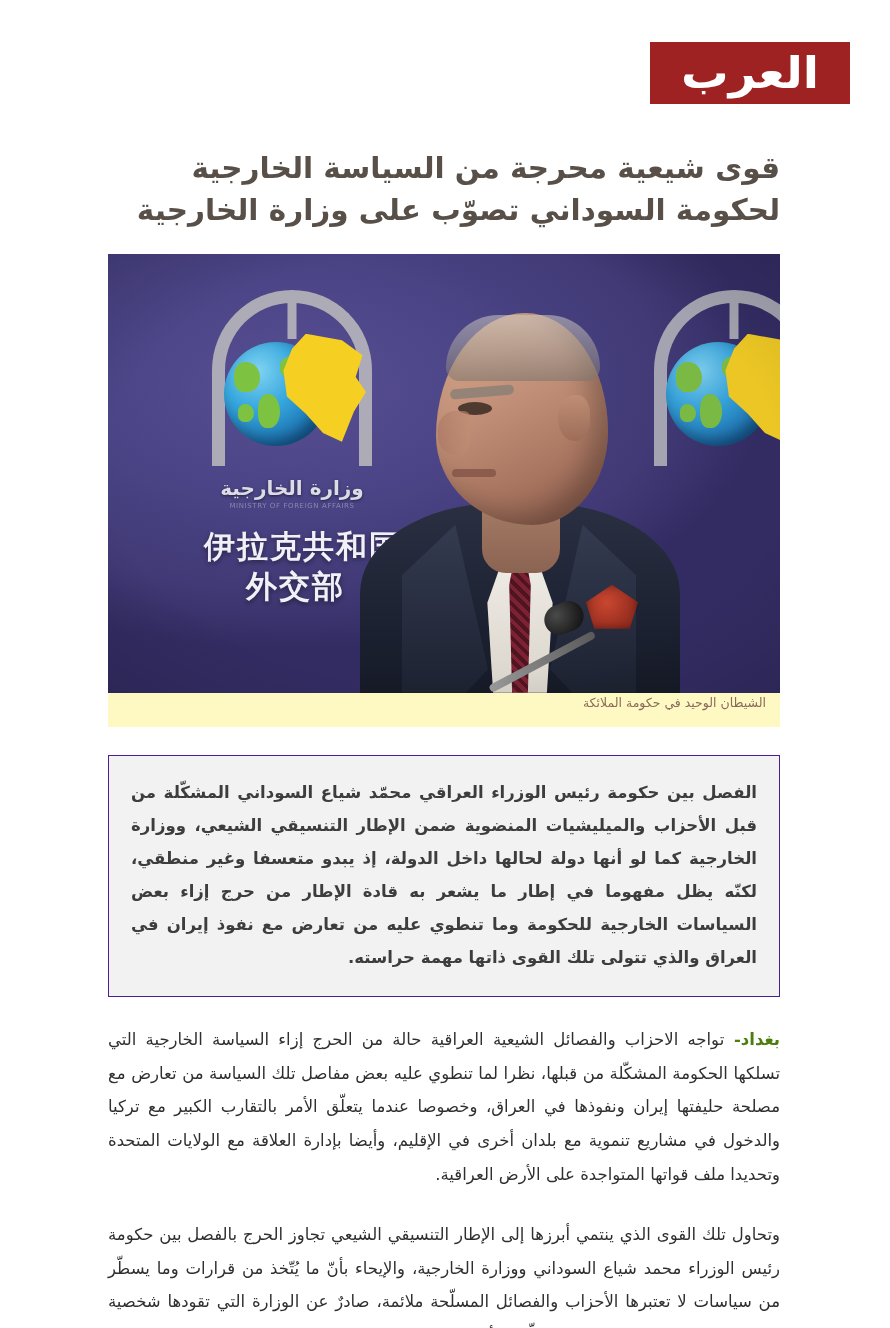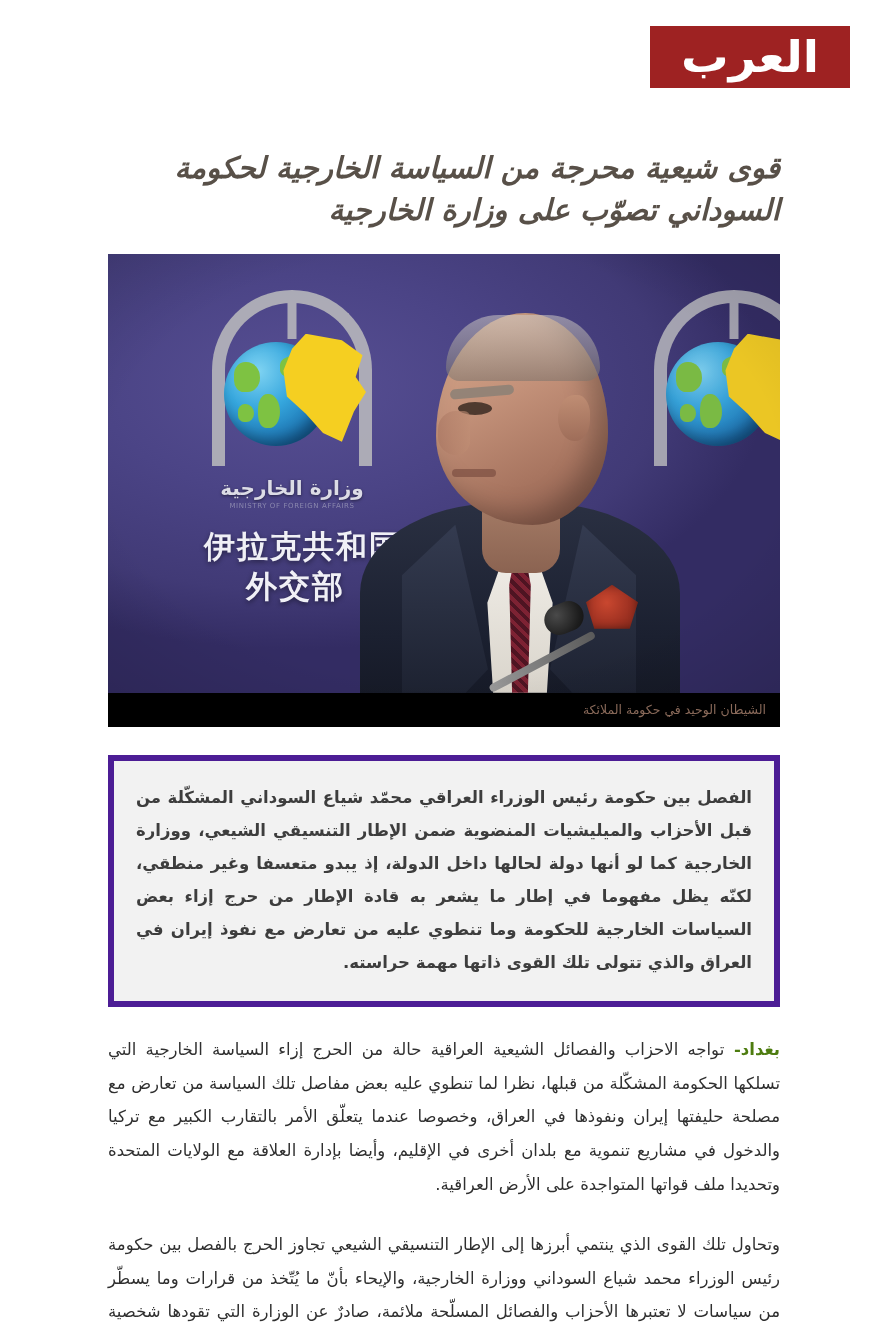--- a/index.html
+++ b/index.html
@@ -22,21 +22,21 @@
   
   .site-header {
     position: absolute;
     top: 0; left: 0;
     width: 890px;
     height: 120px;
   }
 
   .brand-logo {
     position: absolute;
-    top: 26px;
+    top: 42px;
     left: 650px;
     width: 200px;
     height: 62px;
     background: #9e2222;
     display: flex;
     align-items: center;
     justify-content: center;
     overflow: hidden;
   }
 
@@ -62,21 +62,20 @@
   }
 
   .headline {
     color: #585048;
     font-size: 29.5px;
     font-weight: bold;
     line-height: 1.42;
     letter-spacing: 0px;
     margin-top: 28px;
     text-align: right;
-    font-style: italic;
   }
 
   .standfirst {
     color: #8e8e8e;
     font-size: 16.5px;
     font-weight: bold;
     line-height: 1.62;
     margin-top: 22px;
     text-align: right;
   }
@@ -332,39 +331,38 @@
   .photo-vignette {
     position: absolute;
     inset: 0;
     background: radial-gradient(ellipse 96% 94% at 50% 48%, rgba(0,0,0,0) 52%, rgba(0,0,0,.24) 100%);
     pointer-events: none;
   }
 
   .caption-bar {
     width: 672px;
     height: 34px;
-    background: #000000;
+    background: #fef9c3;
     display: flex;
-    align-items: center;
     justify-content: flex-start;
-    padding: 12px 14px;
+    padding: 4px 14px;
   }
   .caption-text {
     color: #8a6a5a;
     font-size: 12.5px;
     line-height: 1;
     direction: rtl;
   }
 
   
   .lead-box {
     width: 672px;
     margin-top: 28px;
     background: #f2f2f2;
-    border: 6px solid #4c1d95;
+    border: 1px solid #4c1d95;
     padding: 20px 22px 22px 22px;
   }
   .lead-text {
     color: #3d3d3d;
     font-size: 16.5px;
     line-height: 2.0;
     text-align: justify;
     direction: rtl;
     font-weight: bold;
   }

